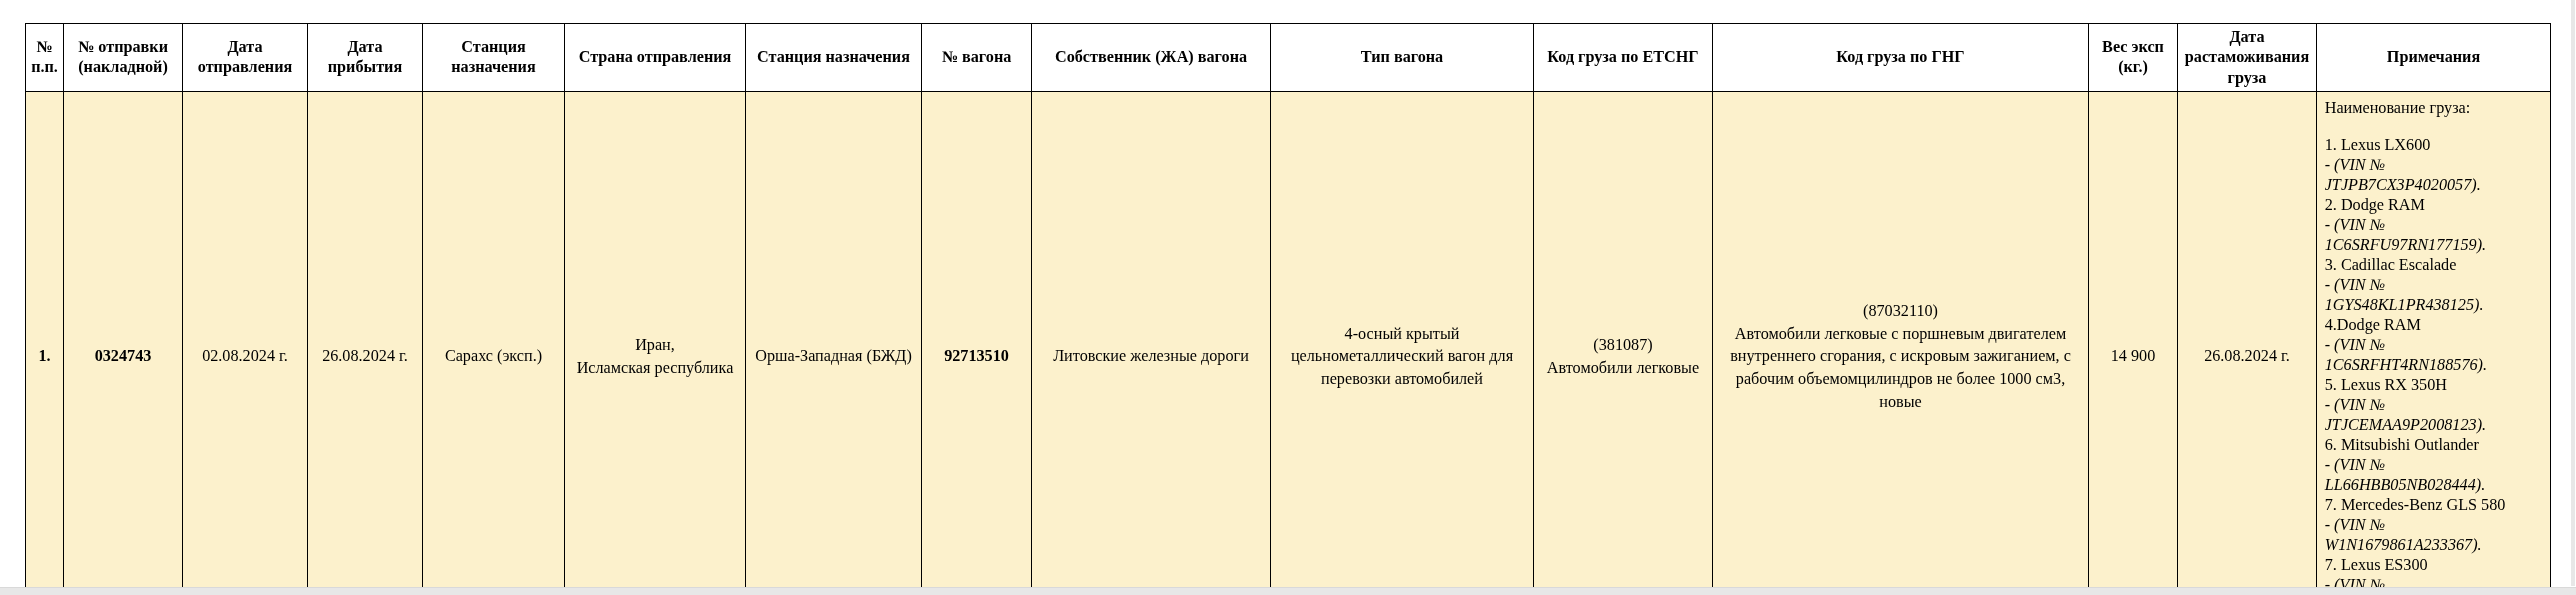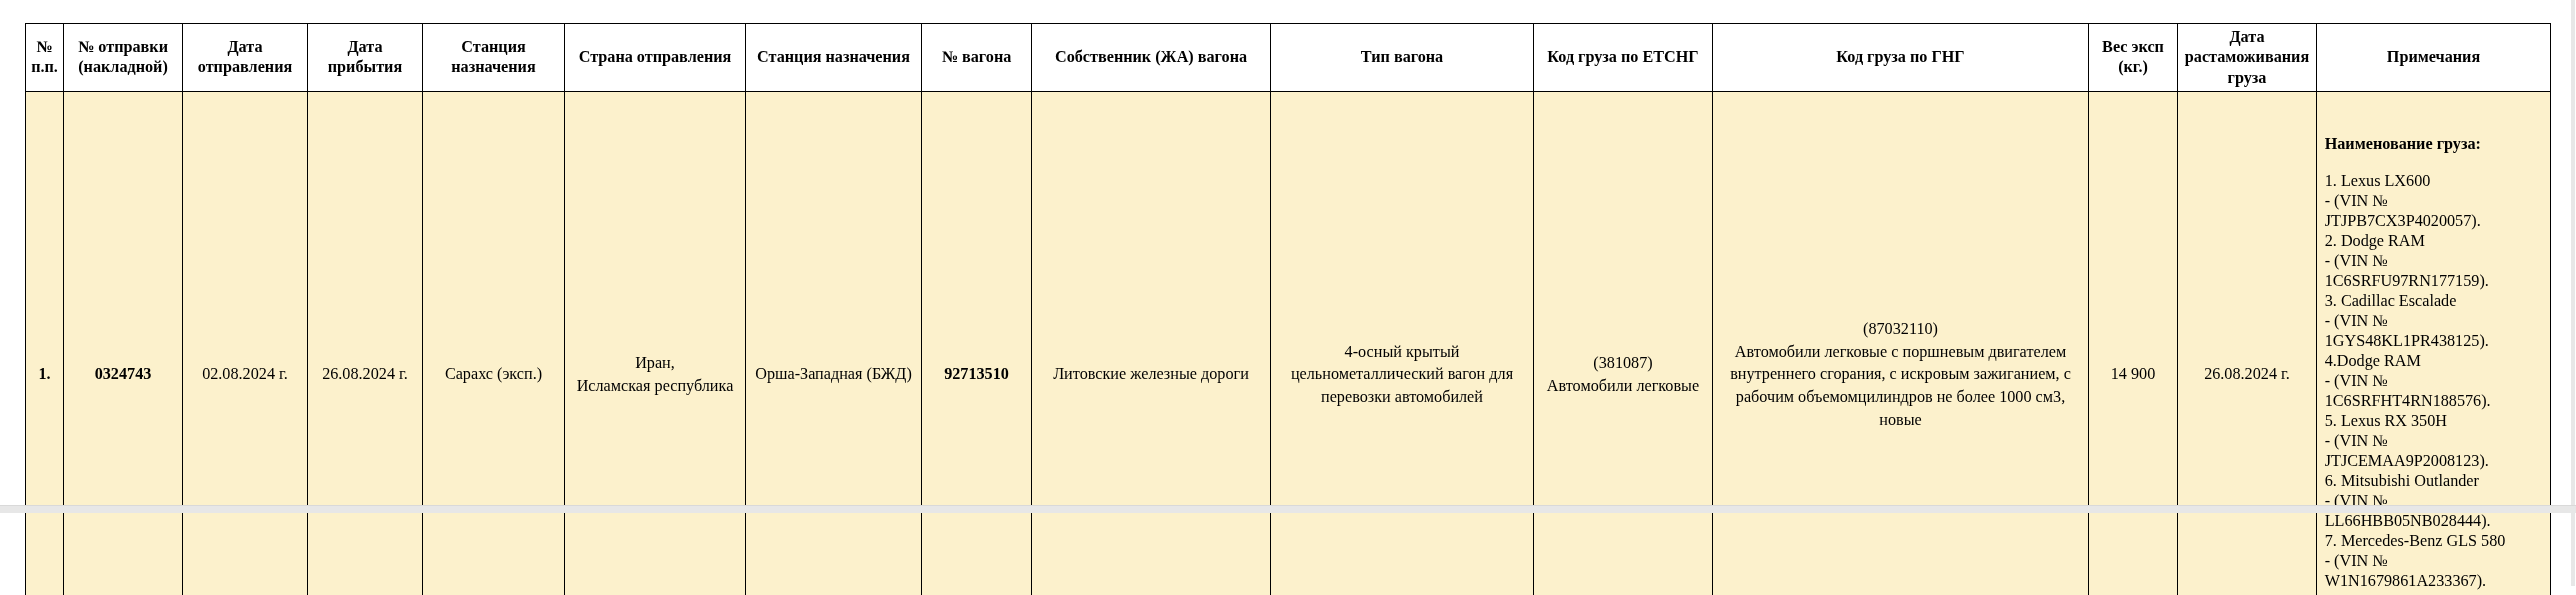--- a/index.html
+++ b/index.html
@@ -1,33 +1,33 @@
 <!DOCTYPE html>
 <html style="font-size:12.4px"><head>
 <meta charset="utf-8">
 <style>
   * { margin:0; padding:0; box-sizing:border-box; }
   html,body { width:2576px; height:595px; background:#ffffff; overflow:hidden;
               font-family:"Liberation Serif","DejaVu Serif",serif; color:#000; }
-  .page { position:relative; width:2576px; height:513px; background:#ffffff; }
+  .page { position:relative; width:2576px; height:595px; background:#ffffff; }
 
   table.register { position:absolute; left:25px; top:23px; width:2526px;
                    border-collapse:collapse; table-layout:fixed; }
   th, td { border:1.5px solid #000; vertical-align:middle; text-align:center;
            overflow:hidden; }
   thead tr { height:63px; }
   th { font-weight:bold; font-size:16.2px; line-height:1.25; padding:3.1px 6.2px; background:#ffffff; }
   th.tight { padding:3.1px 2.3px; }
   tbody td { background:#fcf1cc; font-size:16.2px; line-height:1.4; padding:3.1px 6.2px; }
   tr.row-1 { height:364px; }
   .bold { font-weight:bold; }
   td.notes-cell { vertical-align:top; text-align:left; padding:6.2px 7.7px; line-height:20px; }
-  .notes-title { font-weight:bold; margin-bottom:17px; font-size:16.2px;margin-top:36px; }
+  .notes-title { font-weight:normal; margin-bottom:17px; font-size:16.2px; }
   .car-name { font-weight:normal; font-size:16.2px; }
-  .car-vin { font-size:16.2px; }
+  .car-vin { font-style:italic; font-size:16.2px; }
 
   .vscroll { position:absolute; right:0.8px; top:0; width:4.6px; height:586px; background:#e7e7e7; }
   .hscroll { position:absolute; left:0; bottom:0; width:2576px; height:8.5px; background:#e7e7e7;
              border-top:0.8px solid #d9d9d9; }
 </style>
 </head>
 <body>
 
 <div class="page">
 

